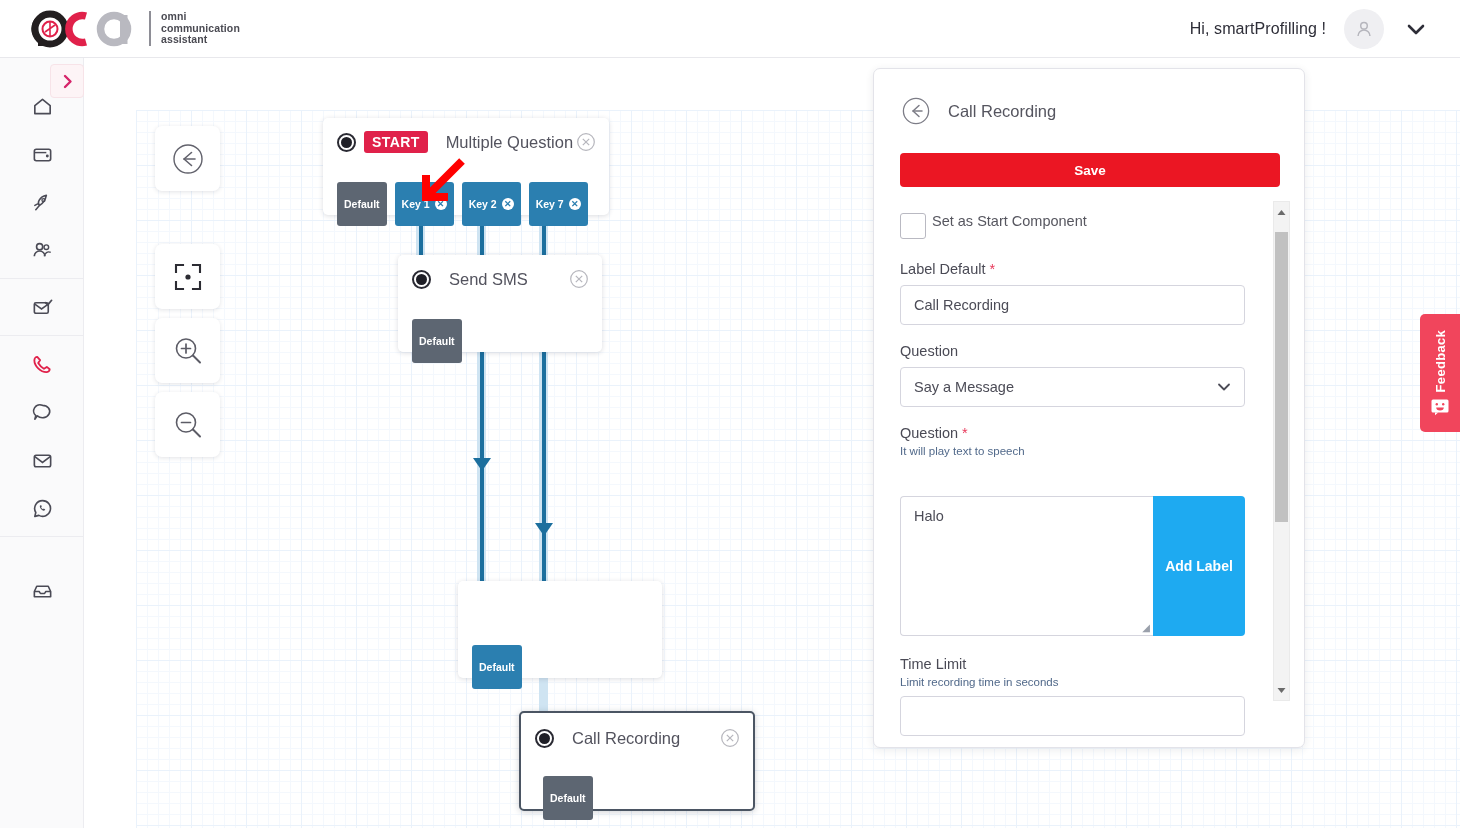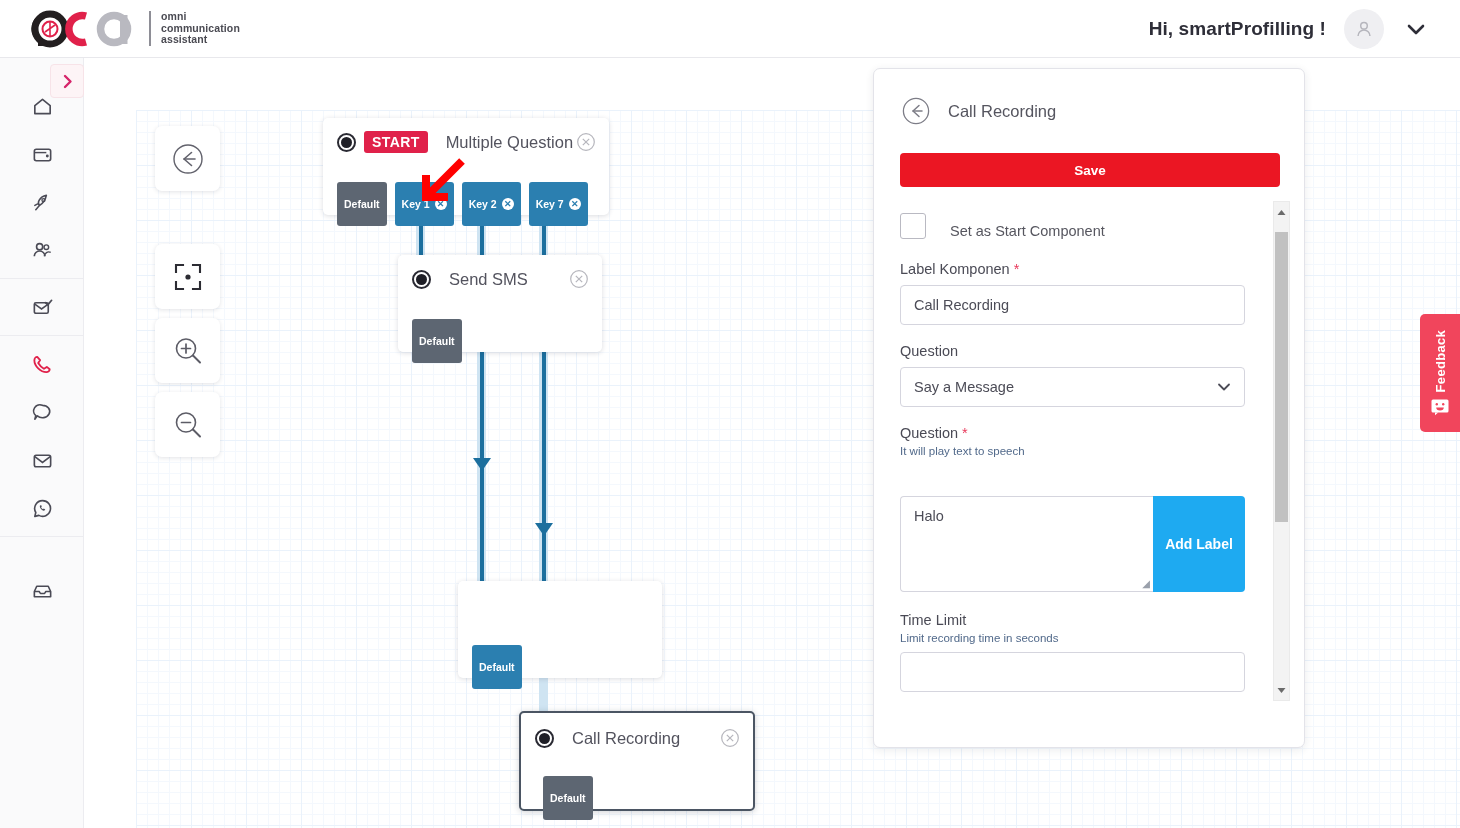--- a/index.html
+++ b/index.html
@@ -25,21 +25,21 @@
     margin-left: 9px; padding-left: 10px;
     border-left: 2px solid #8e8e96;
     font-size: 10.5px; line-height: 11.5px;
     color: #4a4a52; font-weight: 700;
     letter-spacing: .1px;
   }
   #header-right {
     margin-left: auto; margin-right: 30px;
     display: flex; align-items: center; gap: 18px;
   }
-  #greeting { font-size: 19px; font-weight: 700; color: #2e2e38; letter-spacing: .1px; }
+  #greeting { font-size: 16px; font-weight: 400; color: #2e2e38; letter-spacing: .1px; }
   #avatar {
     width: 40px; height: 40px; border-radius: 50%;
     background: #efeff2; display: flex; align-items: center; justify-content: center;
   }
   #caret-down { padding: 4px; display:flex; }
 
   
   #rail {
     position: absolute; top: 58px; left: 0;
     width: 84px; height: 770px;
@@ -178,21 +178,21 @@
     font-size: 13.5px; font-weight: 700;
     font-family: "Liberation Sans", sans-serif;
     cursor: pointer;
   }
   #panel-body {
     position: absolute; top: 124px; left: 0;
     width: 432px; height: 556px;
     padding: 20px 26px 0 26px;
     overflow: hidden;
   }
-  .check-row { display: flex; align-items: flex-end; gap: 24px; margin-bottom: 22px; }
+  .check-row { display: flex; align-items: flex-start; gap: 6px; margin-bottom: 22px; }
   .checkbox {
     width: 26px; height: 26px; border: 1px solid #b9b9c2;
     border-radius: 3px; background: #fff; cursor: pointer; flex:0 0 auto;
   }
   .check-label { font-size: 14.5px; color: #56565f; }
   .f-label { font-size: 14.5px; color: #4a4a55; margin-bottom: 8px; }
   .req { color: #e8385a; }
   .f-hint { font-size: 11.5px; color: #51698a; margin: -4px 0 8px 0; }
   .f-input {
     width: 345px; height: 40px;
@@ -203,21 +203,21 @@
     display: flex; align-items: center;
   }
   .f-select {
     width: 345px; height: 40px;
     border: 1px solid #d5d5de; border-radius: 4px;
     padding: 0 13px; font-size: 14.5px; color: #4c4c57;
     background: #fff; margin-bottom: 18px;
     display: flex; align-items: center; justify-content: space-between;
     cursor: pointer;
   }
-  .ta-wrap { display: flex; width: 345px; height: 96px; margin-bottom: 20px; margin-top: 39px; }
+  .ta-wrap { display: flex; width: 345px; height: 140px; margin-bottom: 20px; margin-top: 39px; }
   .ta-box {
     flex: 1; border: 1px solid #d5d5de; border-right: none;
     border-radius: 4px 0 0 4px; background: #fff;
     padding: 11px 13px; font-size: 14.5px; color: #4c4c57;
     position: relative;
   }
   .ta-grip { position: absolute; right: 3px; bottom: 2px; color: #9aa0ab; font-size: 10px; }
   #add-field-btn {
     width: 92px; background: #1eaaf1; color: #fff;
     border: none; border-radius: 0 4px 4px 0;
@@ -528,21 +528,21 @@
 
   <button id="save-btn">Save</button>
 
   <div id="panel-body">
     <div class="check-row">
       <span class="checkbox"></span>
       <span class="check-label">Set as Start Component</span>
     </div>
 
     <div class="f-label">
-      <span>Label Komponen</span><span class="req"> *</span>
+      <span>Label Default</span><span class="req"> *</span>
     </div>
     <div class="f-input">Call Recording</div>
 
     <div class="f-label">
       <span>Question</span>
     </div>
     <div class="f-select">
       <span>Say a Message</span>
       <svg width="14" height="10" viewBox="0 0 14 10">
         <path d="M2 2.5 L7 7.5 L12 2.5" fill="none" stroke="#4c4c57" stroke-width="1.8" stroke-linecap="round" stroke-linejoin="round"></path>

